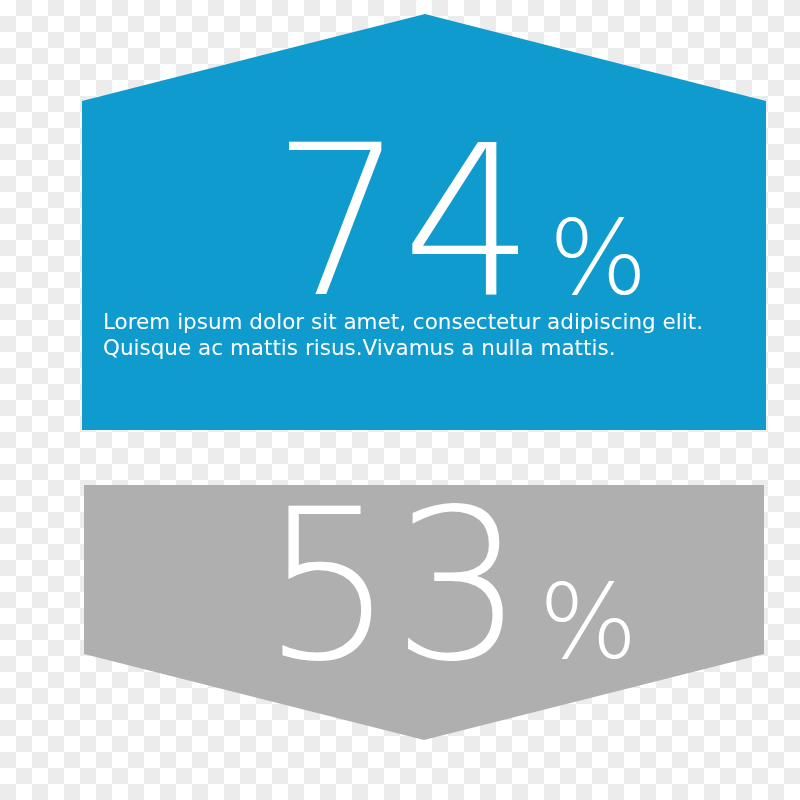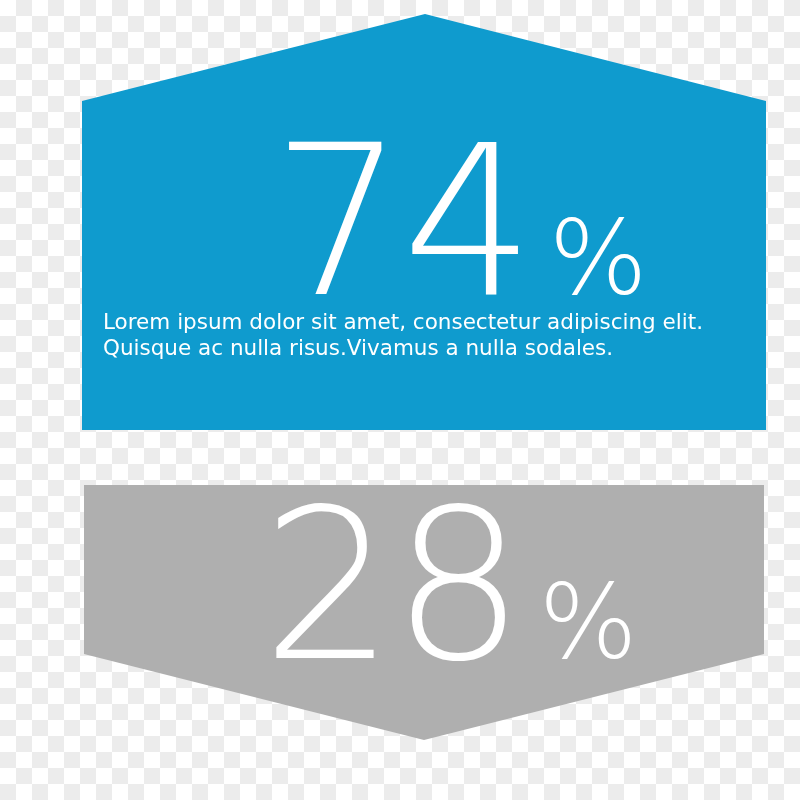--- a/index.html
+++ b/index.html
@@ -99,22 +99,22 @@
 
   <div class="layer">
 
     <div class="big-stat" id="stat-top">
       <span class="num">74</span>
       <span class="pct">%</span>
     </div>
 
     <div class="body-copy">
       <span class="line">Lorem ipsum dolor sit amet, consectetur adipiscing elit.</span>
-      <span class="line">Quisque ac nulla risus.Vivamus a nulla sodales.</span>
+      <span class="line">Quisque ac mattis risus.Vivamus a nulla mattis.</span>
     </div>
 
     <div class="big-stat" id="stat-bottom">
-      <span class="num">28</span>
+      <span class="num">53</span>
       <span class="pct">%</span>
     </div>
 
   </div>
 </div>
 
 </body></html>

